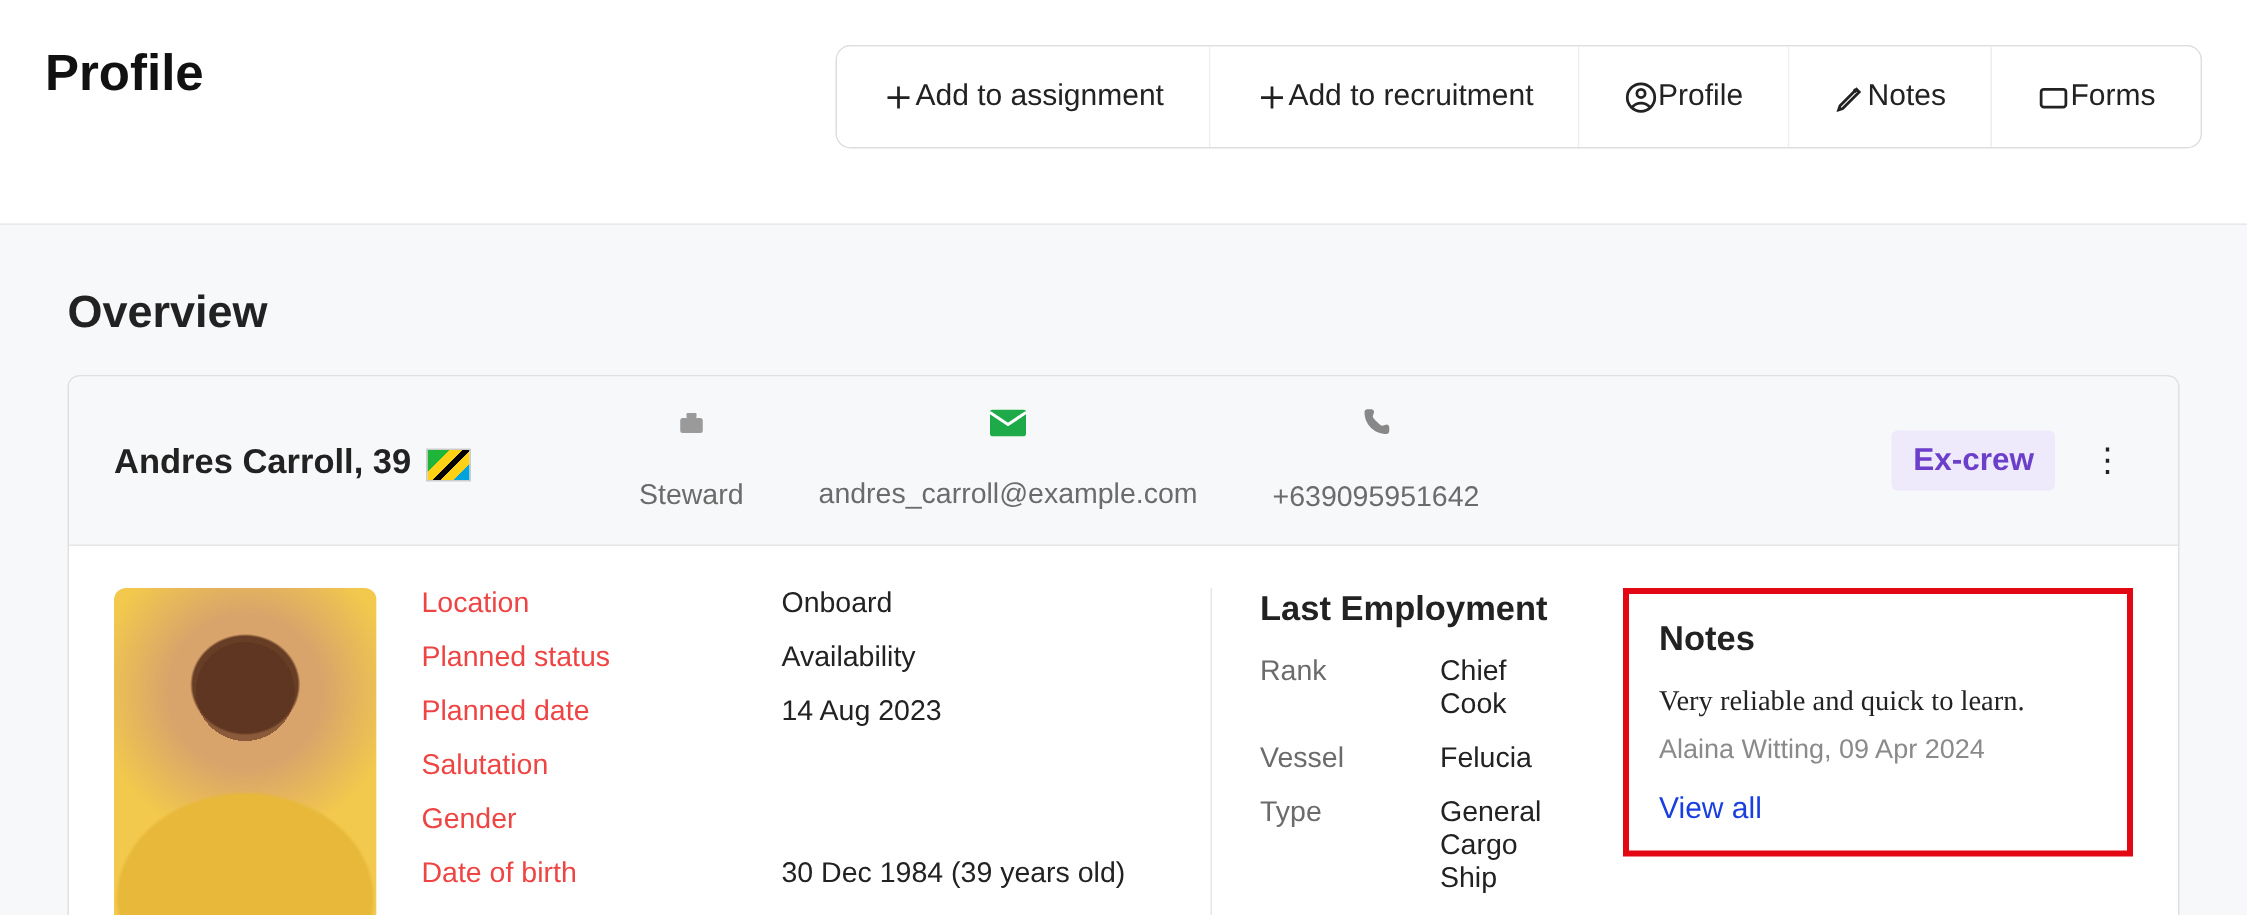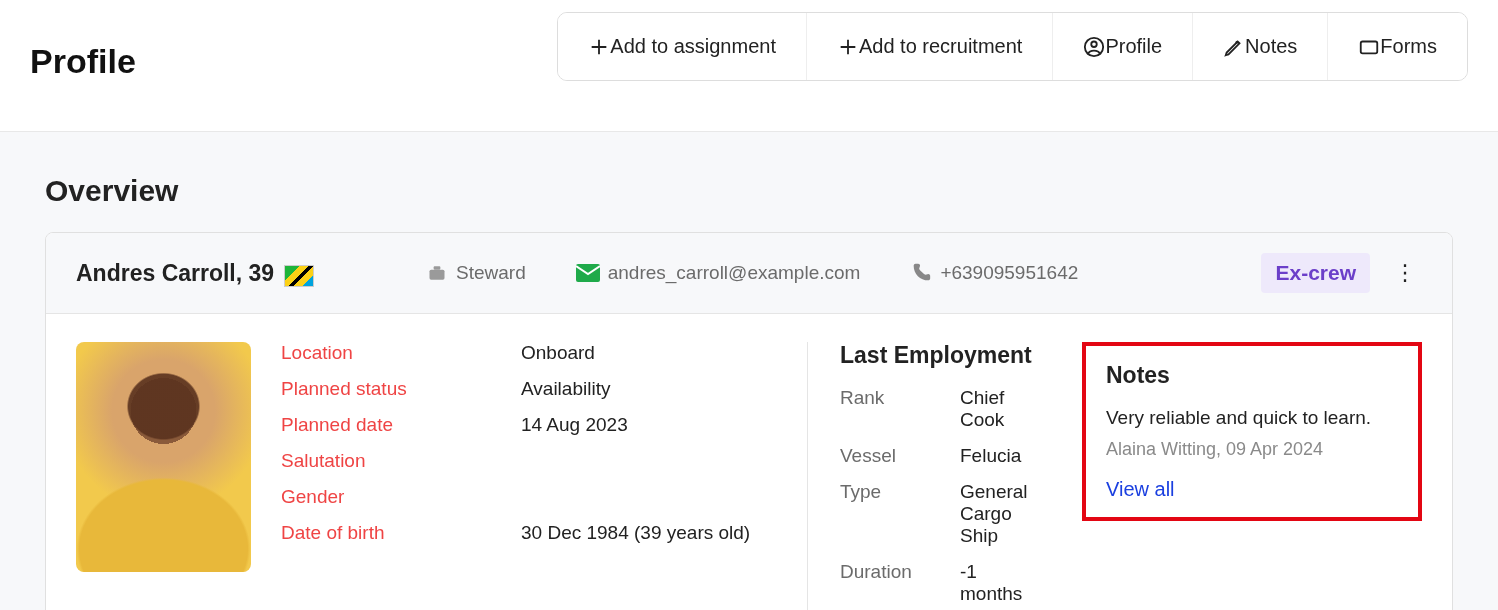--- a/index.html
+++ b/index.html
@@ -1,35 +1,35 @@
 <!DOCTYPE html>
 <html><head>
 <meta charset="utf-8">
 <style>
   * { box-sizing: border-box; margin: 0; padding: 0; }
   body { font-family: "Segoe UI", Arial, sans-serif; background: #fff; color: #222; width: 1498px; }
   
-  .topbar { display: flex; align-items: flex-end; justify-content: space-between; padding: 12px 30px 50px 30px; background: #fff; }
+  .topbar { display: flex; align-items: flex-start; justify-content: space-between; padding: 30px 30px 50px 30px; background: #fff; }
   .page-title { font-size: 34px; font-weight: 600; color: #111; }
   
   .action-group { display: flex; border: 1px solid #ddd; border-radius: 10px; overflow: hidden; background: #fff; }
   .action-btn { display: flex; align-items: center; gap: 0; padding: 22px 30px; font-size: 20px; color: #222; cursor: pointer; background: #fff; border: none; border-right: 1px solid #eee; }
   .action-btn:last-child { border-right: none; }
   .action-btn .ico { display: inline-flex; align-items: center; justify-content: center; }
   
   .content-area { background: #f7f8fa; border-top: 1px solid #e8e8e8; padding: 30px 45px 0 45px; }
   .section-title { font-size: 30px; font-weight: 700; margin: 12px 0 24px 0; }
   
   .overview-card { border: 1px solid #e0e0e0; border-radius: 8px; background: #fff; overflow: hidden; }
   
   .card-header { display: flex; align-items: center; padding: 20px 30px; background: #f7f8fa; border-bottom: 1px solid #e5e5e5; }
   .name-block { display: flex; align-items: flex-end; gap: 10px; font-size: 23px; font-weight: 700; min-width: 300px; }
   .flag { width: 30px; height: 22px; background: linear-gradient(135deg, #1EB53A 0 30%, #FCD116 30% 48%, #000 48% 60%, #FCD116 60% 78%, #00A3DD 78% 100%); border: 1px solid #ccc; display: inline-block; }
   
-  .meta-item { display: flex; align-items: center; gap: 8px; color: #6b6b6b; font-size: 19px; margin-left: 50px; }
+  .meta-item { display: flex; align-items: center; gap: 28px; color: #6b6b6b; font-size: 19px; margin-left: 50px; flex-direction: column; }
   .meta-item .ico-briefcase { color: #9a9a9a; }
   .meta-item .ico-mail { color: #1faa4a; }
   .meta-item .ico-phone { color: #888; }
   
   .badge { margin-left: auto; background: #eee9fb; color: #6b3fc9; padding: 8px 14px; border-radius: 4px; font-size: 21px; font-weight: 600; }
   .kebab { margin-left: 18px; font-size: 22px; color: #222; cursor: pointer; padding: 6px; }
   
   .card-body { display: flex; padding: 28px 30px 0 30px; align-items: flex-start; }
   
   .avatar { width: 175px; height: 230px; border-radius: 8px; background: radial-gradient(circle at 50% 30%, #8a5a3a 0 18%, #d9a46b 18% 28%, #f2c94c 55% 100%); background-color: #f0e2c5; flex-shrink: 0; filter: blur(0.5px); margin-right: 30px; overflow:hidden; position:relative; }
@@ -42,21 +42,21 @@
   .kv-value { color: #222; }
   
   .divider-col { width: 1px; background: #e5e5e5; align-self: stretch; margin: 0 4px; }
   
   .employment-col { width: 260px; padding: 0 28px; }
   .emp-row { display: flex; margin-bottom: 14px; font-size: 19px; }
   .emp-label { width: 120px; color: #6b6b6b; }
   .emp-value { color: #222; flex:1; }
   
   .notes-col { width: 340px; border: 4px solid #e30613; padding: 16px 20px; margin-left: 10px; }
-  .note-text { font-size: 19px; margin-bottom: 10px; }
+  .note-text { font-size: 19px; margin-bottom: 10px; font-family: Liberation Serif, serif; }
   .note-meta { color: #8a8a8a; font-size: 18px; margin-bottom: 18px; }
   .view-all { color: #1a3fe0; font-size: 20px; font-weight: 500; cursor: pointer; }
   
   svg { display: block; }
 </style>
 </head>
 <body>
 
 <div class="topbar">
   <div class="page-title">Profile</div>

